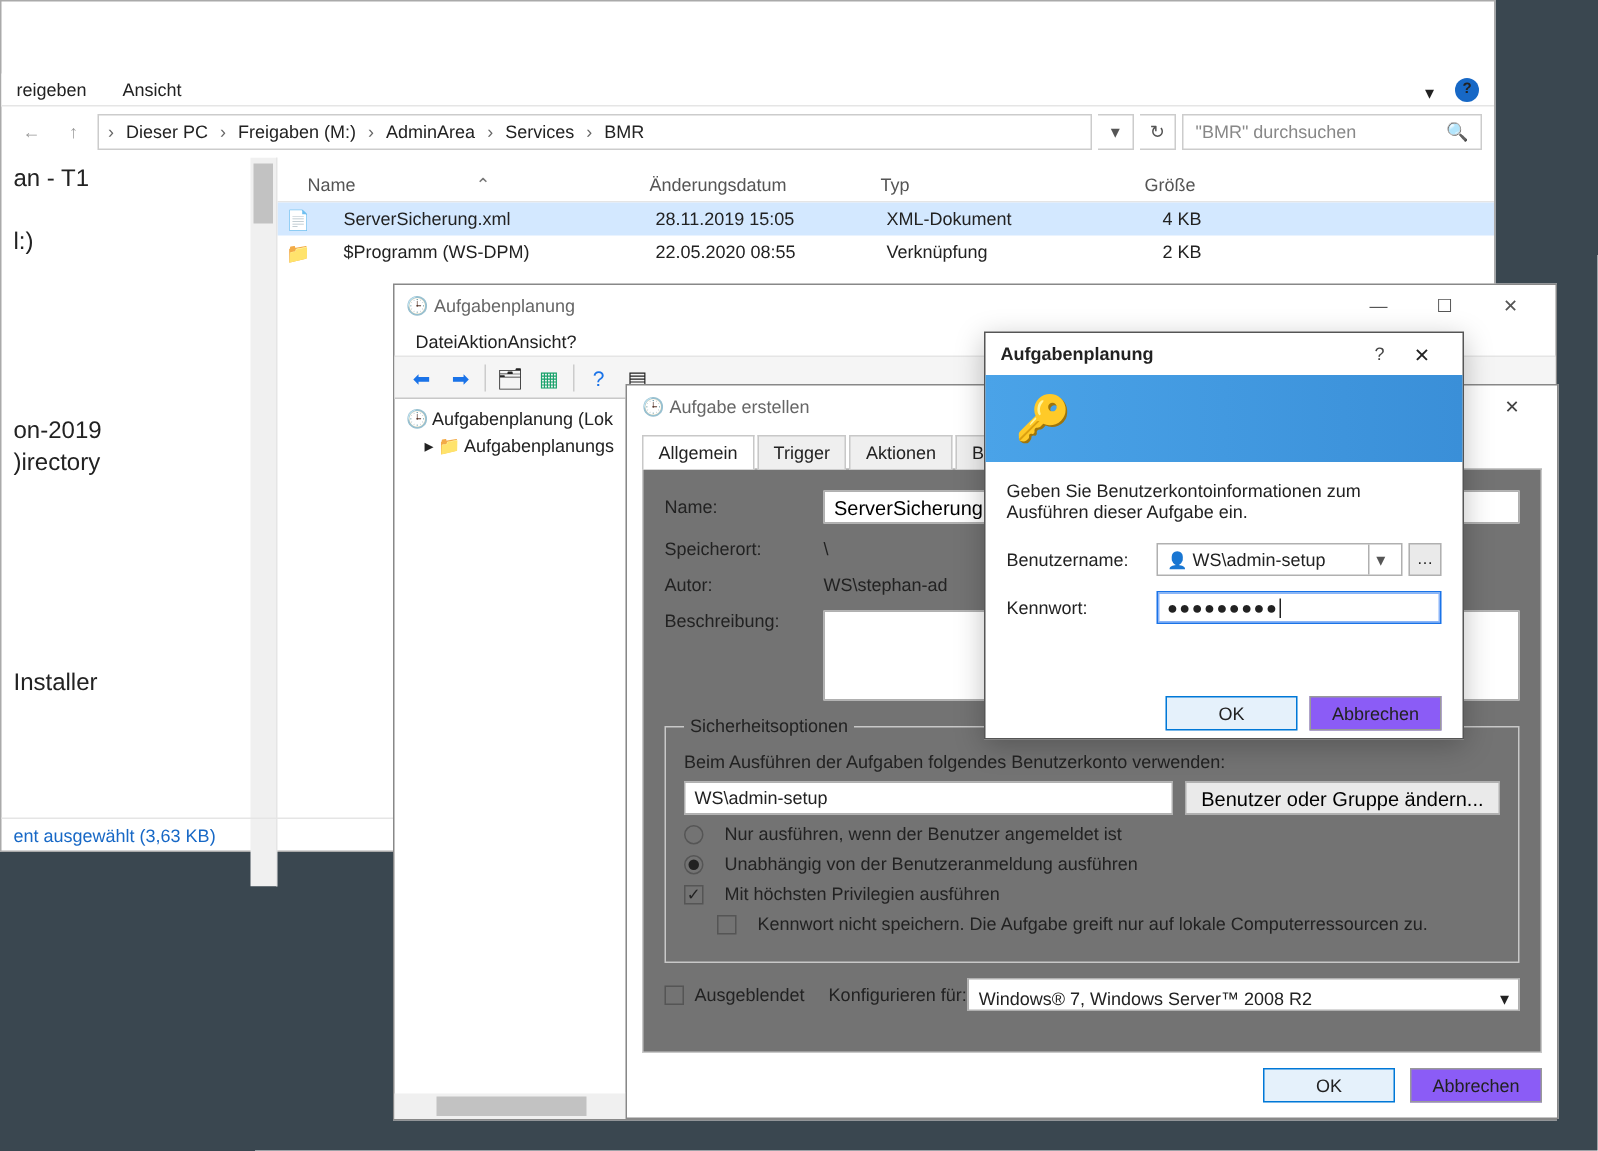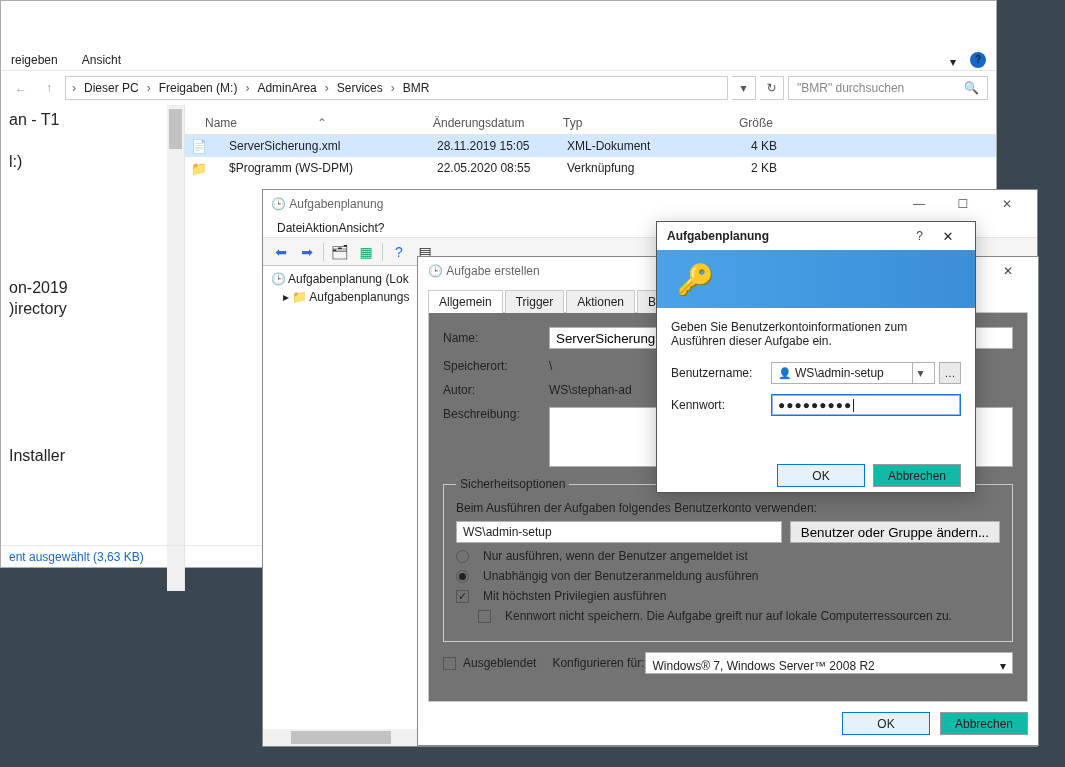--- a/index.html
+++ b/index.html
@@ -24,21 +24,21 @@
 #ex-body { display: flex; height: 486px; }
 #ex-tree { width: 184px; border-right: 1px solid #e5e5e5; overflow: hidden; padding-top: 4px; position: relative; }
 #ex-tree .node { height: 21px; display: flex; align-items: center; padding-left: 8px; font-size: 16px; }
 #ex-tree .scrollbar { position: absolute; right: 0; top: 0; bottom: 0; width: 17px; background: #f0f0f0; }
 #ex-tree .thumb { position: absolute; top: 4px; height: 40px; left: 2px; right: 2px; background: #c2c2c2; }
 
 #ex-list { flex: 1; padding-top: 6px; }
 .listhdr { display: flex; color: #555; border-bottom: 1px solid #e5e5e5; height: 24px; align-items: center; }
 .col-name  { width: 248px; padding-left: 20px; }
 .col-date  { width: 130px; }
-.col-type  { width: 150px; }
+.col-type  { width: 150px; margin-left: 24px; }
 .col-size  { width: 80px; text-align: right; padding-right: 20px; }
 .sorticon { color: #777; margin-left: 80px; }
 .row { display: flex; height: 22px; align-items: center; font-size: 12px; }
 .row.selected { background: #d3e8ff; }
 .row .icon { width: 18px; margin-left: 6px; font-size: 13px; }
 #ex-status { position: absolute; bottom: 0; left: 0; right: 0; height: 22px; border-top: 1px solid #e5e5e5; padding-left: 8px; display: flex; align-items: center; color: #1768c6; }
 
 
 #tasksched { position: absolute; left: 262px; top: 189px; width: 776px; height: 558px; background: #fff; border: 1px solid #888; }
 #ts-title { height: 28px; display: flex; align-items: center; padding: 0 8px; color: #666; }
@@ -75,21 +75,21 @@
 .secline { display: flex; align-items: center; margin: 6px 0; gap: 8px; }
 .useracc { flex: 1; height: 22px; border: 1px solid #b0b0b0; background: #fff; padding: 0 6px; display: flex; align-items: center; }
 .radio, .checkbox { width: 13px; height: 13px; border: 1px solid #555; display: inline-flex; align-items: center; justify-content: center; margin-right: 6px; }
 .radio { border-radius: 50%; }
 .radio.checked::after { content: ""; width: 7px; height: 7px; background: #222; border-radius: 50%; }
 .checkbox.checked::after { content: "✓"; font-size: 11px; }
 .indent { padding-left: 22px; }
 
 #ct-bottom { display: flex; align-items: center; padding: 10px 0 0 0; gap: 1px; }
 .selectbox { height: 22px; border: 1px solid #b0b0b0; background: #fff; padding: 0 6px; display: flex; align-items: flex-end; }
-.pushbtn { width: 88px; height: 23px; border: 1px solid #999; background: #14b8a6; display: flex; align-items: center; justify-content: center; }
+.pushbtn { width: 88px; height: 23px; border: 1px solid #999; background: #8b5cf6; display: flex; align-items: center; justify-content: center; }
 .pushbtn.default { border: 1px solid #0078d7; background: #e5f1fb; }
 
 
 #creddlg { position: absolute; left: 656px; top: 221px; width: 320px; height: 272px; background: #fff; border: 1px solid #555; font-size: 12px; box-shadow: 0 4px 18px rgba(0,0,0,.25); }
 #cd-title { height: 28px; display: flex; align-items: center; padding: 0 10px; font-weight: 600; }
 #cd-title .qi { margin-left: auto; color: #444; font-size: 12px; padding: 0 8px; font-weight: normal;}
 #cd-title .x  { width: 34px; display: flex; align-items: center; justify-content: center; font-weight: normal; font-size: 13px; }
 #cd-banner { height: 58px; background: linear-gradient(90deg, #4aa3e8 0%, #3a8fd8 100%); display: flex; align-items: center; padding-left: 20px; position: relative; overflow: hidden; }
 .keys { font-size: 30px; color: #f5c542; }
 #cd-body { padding: 12px 14px; }

